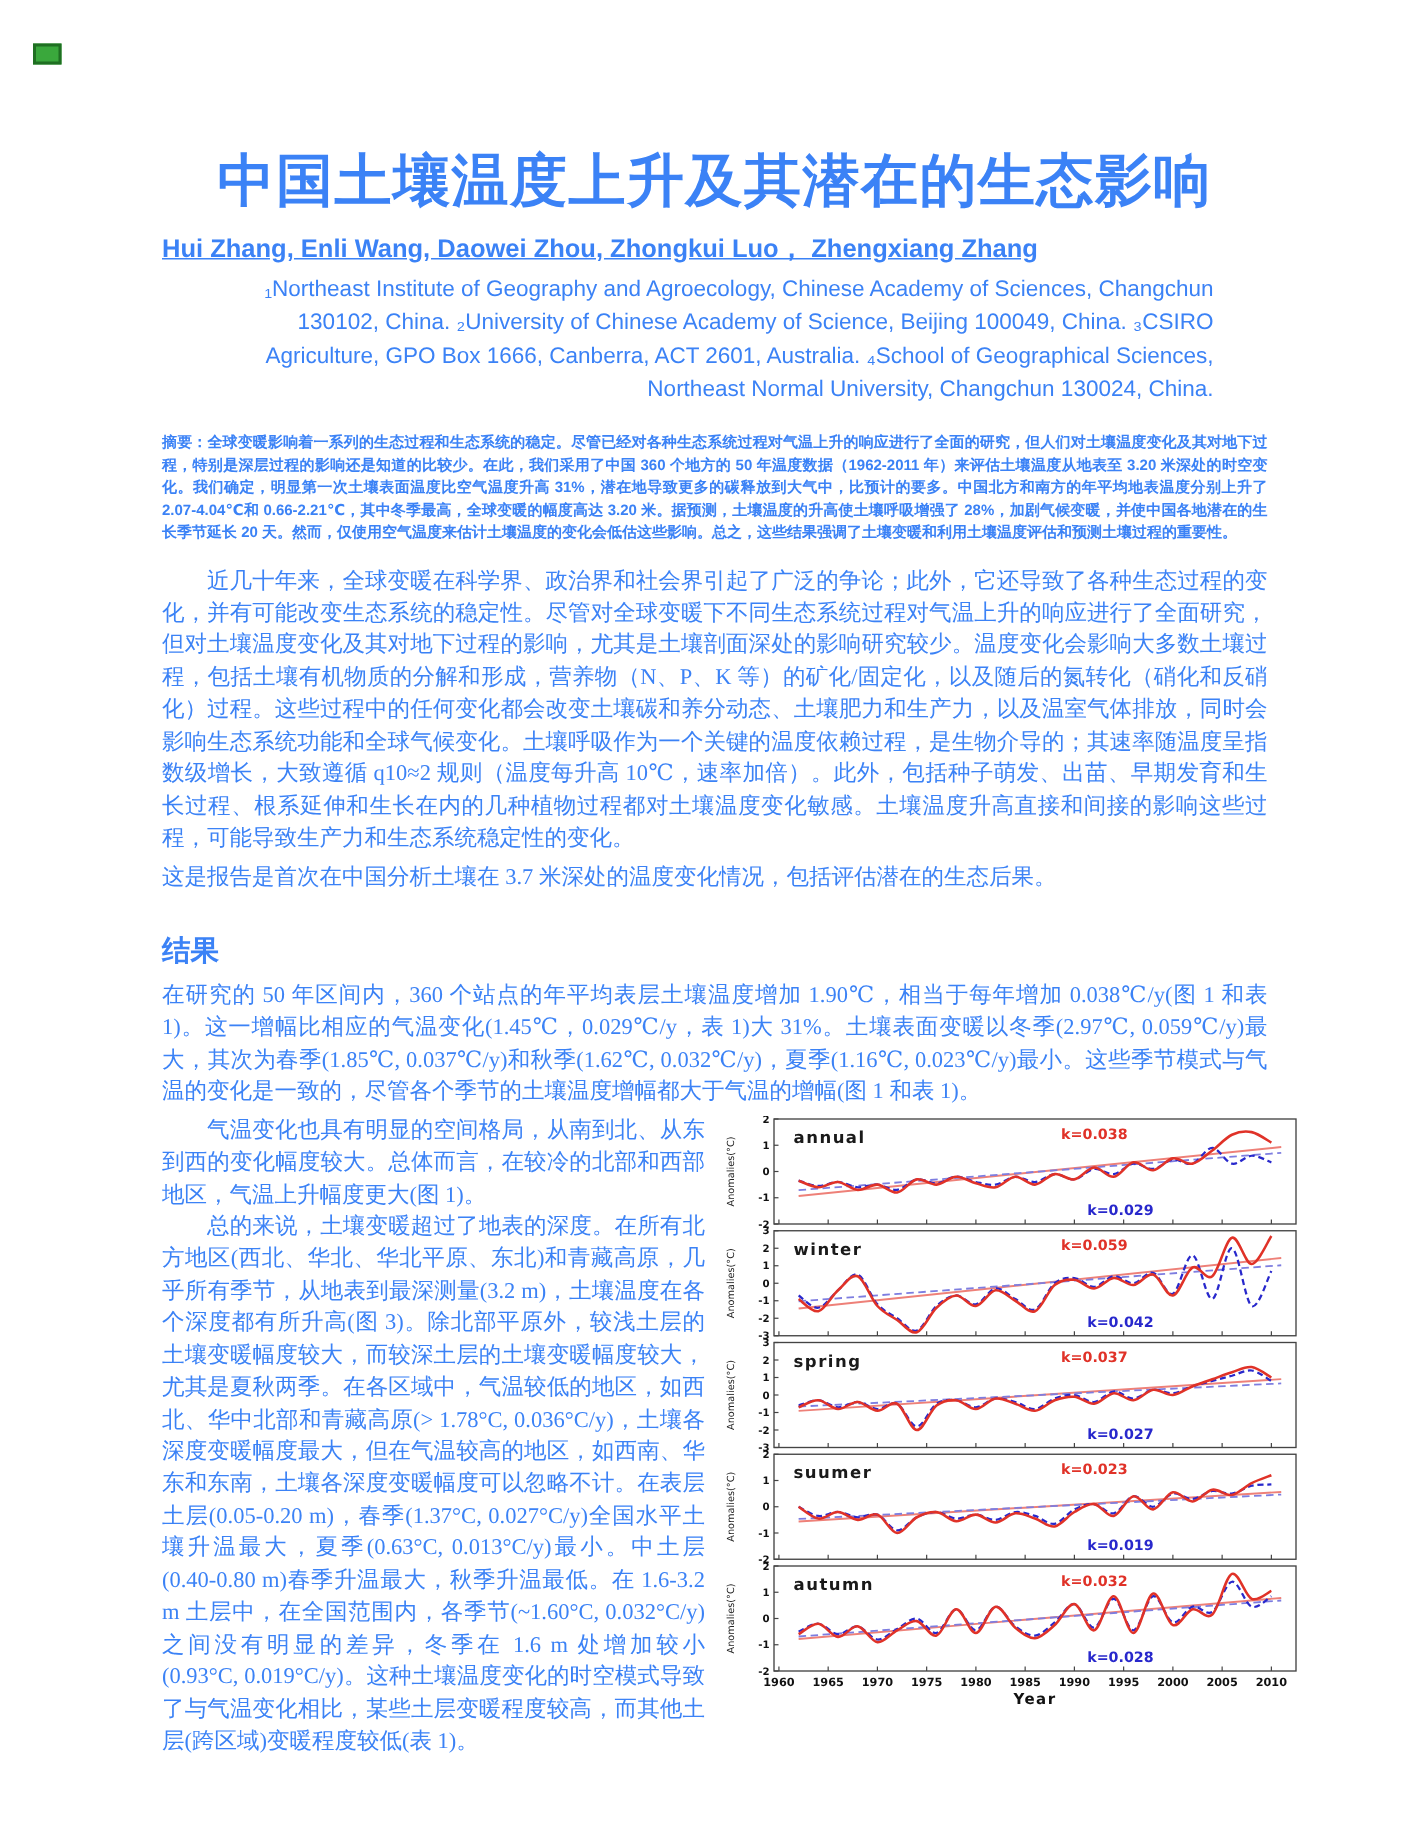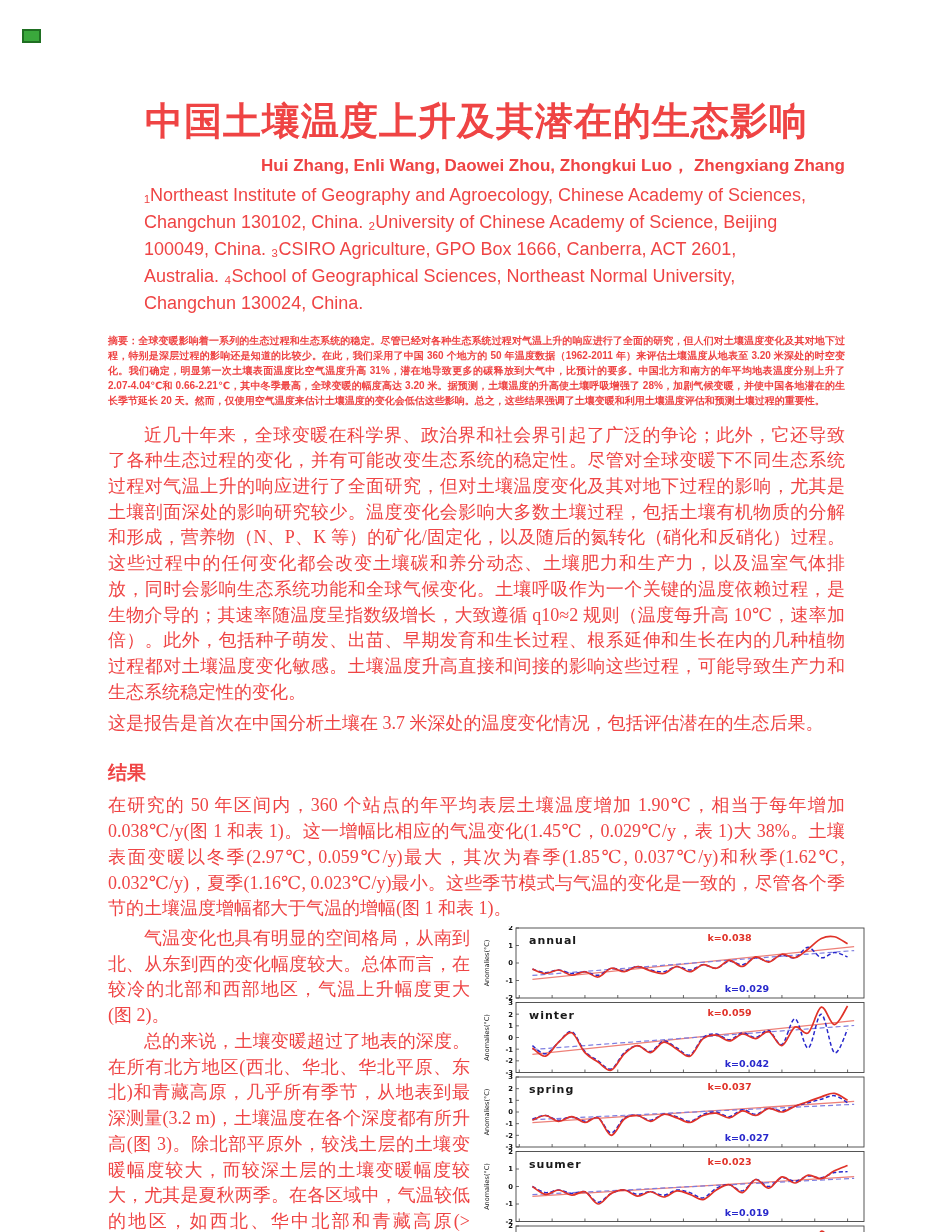--- a/index.html
+++ b/index.html
@@ -1,29 +1,29 @@
 <!DOCTYPE html>
 <html><head>
 <meta charset="utf-8">
 <style>
   html,body{margin:0;padding:0;background:#ffffff;}
   .page{position:relative;width:952px;height:1232px;background:#fff;overflow:hidden;
-        font-family:"Liberation Serif","DejaVu Serif",serif;color:#ef4444;}
+        font-family:"Liberation Serif","DejaVu Serif",serif;color:#3b82f6;}
   .green-marker{position:absolute;left:22px;top:29px;width:19px;height:14px;
         background:#3aa83c;border:2px solid #1f6f22;box-sizing:border-box;}
   .content{position:absolute;left:108px;top:0;width:737px;}
   .paper-title{font-family:"Liberation Sans","DejaVu Sans",sans-serif;font-weight:bold;
         font-size:38px;line-height:1.25;text-align:center;margin:98px 0 0;letter-spacing:1px;}
   .authors{font-family:"Liberation Sans","DejaVu Sans",sans-serif;font-weight:bold;
-        font-size:17px;text-align:right;margin-top:8px;}
+        font-size:17px;text-align:left;margin-top:8px;text-decoration:underline;}
   .affiliations{font-family:"Liberation Sans","DejaVu Sans",sans-serif;font-weight:500;
-        font-size:18px;line-height:1.5;text-align:left;width:665px;margin:5px auto 0;}
+        font-size:15px;line-height:1.5;text-align:right;width:665px;margin:5px auto 0;}
   .abstract{font-family:"Liberation Sans","DejaVu Sans",sans-serif;font-weight:bold;
         font-size:10px;line-height:1.5;text-align:justify;margin:16px 0 0;}
-  .body{font-size:18px;line-height:1.43;text-align:justify;margin:0;}
+  .body{font-size:15px;line-height:1.43;text-align:justify;margin:0;}
   .intro{margin-top:15px;text-indent:2em;}
   .note{margin-top:5px;}
   .results-heading{font-family:"Liberation Sans","DejaVu Sans",sans-serif;font-weight:bold;
         font-size:19px;margin:24px 0 7px;}
   .columns{display:flex;gap:12px;width:764px;margin-top:4px;align-items:flex-start;}
   .col-left{width:362px;flex:none;}
   .col-left .body{text-indent:2em;}
   .col-right{width:390px;flex:none;}
   .figure-box{width:390px;}
 </style>
@@ -33,25 +33,25 @@
 <div class="page">
   <div class="green-marker"></div>
   <div class="content">
     <h1 class="paper-title">中国土壤温度上升及其潜在的生态影响</h1>
     <div class="authors">Hui Zhang, Enli Wang, Daowei Zhou, Zhongkui Luo，  Zhengxiang Zhang</div>
     <div class="affiliations">₁Northeast Institute of Geography and Agroecology, Chinese Academy of Sciences, Changchun 130102, China. ₂University of Chinese Academy of Science, Beijing 100049, China. ₃CSIRO Agriculture, GPO Box 1666, Canberra, ACT 2601, Australia. ₄School of Geographical Sciences, Northeast Normal University, Changchun 130024, China.</div>
     <p class="abstract">摘要：全球变暖影响着一系列的生态过程和生态系统的稳定。尽管已经对各种生态系统过程对气温上升的响应进行了全面的研究，但人们对土壤温度变化及其对地下过程，特别是深层过程的影响还是知道的比较少。在此，我们采用了中国 360 个地方的 50 年温度数据（1962-2011 年）来评估土壤温度从地表至 3.20 米深处的时空变化。我们确定，明显第一次土壤表面温度比空气温度升高 31%，潜在地导致更多的碳释放到大气中，比预计的要多。中国北方和南方的年平均地表温度分别上升了 2.07-4.04℃和 0.66-2.21℃，其中冬季最高，全球变暖的幅度高达 3.20 米。据预测，土壤温度的升高使土壤呼吸增强了 28%，加剧气候变暖，并使中国各地潜在的生长季节延长 20 天。然而，仅使用空气温度来估计土壤温度的变化会低估这些影响。总之，这些结果强调了土壤变暖和利用土壤温度评估和预测土壤过程的重要性。</p>
     <p class="body intro">近几十年来，全球变暖在科学界、政治界和社会界引起了广泛的争论；此外，它还导致了各种生态过程的变化，并有可能改变生态系统的稳定性。尽管对全球变暖下不同生态系统过程对气温上升的响应进行了全面研究，但对土壤温度变化及其对地下过程的影响，尤其是土壤剖面深处的影响研究较少。温度变化会影响大多数土壤过程，包括土壤有机物质的分解和形成，营养物（N、P、K 等）的矿化/固定化，以及随后的氮转化（硝化和反硝化）过程。这些过程中的任何变化都会改变土壤碳和养分动态、土壤肥力和生产力，以及温室气体排放，同时会影响生态系统功能和全球气候变化。土壤呼吸作为一个关键的温度依赖过程，是生物介导的；其速率随温度呈指数级增长，大致遵循 q10≈2 规则（温度每升高 10℃，速率加倍）。此外，包括种子萌发、出苗、早期发育和生长过程、根系延伸和生长在内的几种植物过程都对土壤温度变化敏感。土壤温度升高直接和间接的影响这些过程，可能导致生产力和生态系统稳定性的变化。</p>
     <p class="body note">这是报告是首次在中国分析土壤在 3.7 米深处的温度变化情况，包括评估潜在的生态后果。</p>
     <h2 class="results-heading">结果</h2>
-    <p class="body">在研究的 50 年区间内，360 个站点的年平均表层土壤温度增加 1.90℃，相当于每年增加 0.038℃/y(图 1 和表 1)。这一增幅比相应的气温变化(1.45℃，0.029℃/y，表 1)大 38%。土壤表面变暖以冬季(2.97℃, 0.059℃/y)最大，其次为春季(1.85℃, 0.037℃/y)和秋季(1.62℃, 0.032℃/y)，夏季(1.16℃, 0.023℃/y)最小。这些季节模式与气温的变化是一致的，尽管各个季节的土壤温度增幅都大于气温的增幅(图 1 和表 1)。</p>
+    <p class="body">在研究的 50 年区间内，360 个站点的年平均表层土壤温度增加 1.90℃，相当于每年增加 0.038℃/y(图 1 和表 1)。这一增幅比相应的气温变化(1.45℃，0.029℃/y，表 1)大 31%。土壤表面变暖以冬季(2.97℃, 0.059℃/y)最大，其次为春季(1.85℃, 0.037℃/y)和秋季(1.62℃, 0.032℃/y)，夏季(1.16℃, 0.023℃/y)最小。这些季节模式与气温的变化是一致的，尽管各个季节的土壤温度增幅都大于气温的增幅(图 1 和表 1)。</p>
 
     <div class="columns">
       <div class="col-left">
-        <p class="body">气温变化也具有明显的空间格局，从南到北、从东到西的变化幅度较大。总体而言，在较冷的北部和西部地区，气温上升幅度更大(图 2)。</p>
+        <p class="body">气温变化也具有明显的空间格局，从南到北、从东到西的变化幅度较大。总体而言，在较冷的北部和西部地区，气温上升幅度更大(图 1)。</p>
         <p class="body">总的来说，土壤变暖超过了地表的深度。在所有北方地区(西北、华北、华北平原、东北)和青藏高原，几乎所有季节，从地表到最深测量(3.2 m)，土壤温度在各个深度都有所升高(图 3)。除北部平原外，较浅土层的土壤变暖幅度较大，而较深土层的土壤变暖幅度较大，尤其是夏秋两季。在各区域中，气温较低的地区，如西北、华中北部和青藏高原(&gt; 1.78°C, 0.036°C/y)，土壤各深度变暖幅度最大，但在气温较高的地区，如西南、华东和东南，土壤各深度变暖幅度可以忽略不计。在表层土层(0.05-0.20 m)，春季(1.37°C, 0.027°C/y)全国水平土壤升温最大，夏季(0.63°C, 0.013°C/y)最小。中土层(0.40-0.80 m)春季升温最大，秋季升温最低。在 1.6-3.2 m 土层中，在全国范围内，各季节(~1.60°C, 0.032°C/y)之间没有明显的差异，冬季在 1.6 m 处增加较小(0.93°C, 0.019°C/y)。这种土壤温度变化的时空模式导致了与气温变化相比，某些土层变暖程度较高，而其他土层(跨区域)变暖程度较低(表 1)。</p>
 
       </div>
       <div class="col-right">
         <div class="figure-box" id="figure1"><svg viewBox="0 0 390 398" width="390" height="398" font-family="&quot;DejaVu Sans&quot;,&quot;Liberation Sans&quot;,sans-serif">
               <clipPath id="clip0">
                 <rect x="34" y="2" width="348" height="70"></rect>
               </clipPath>
               <g clip-path="url(#clip0)">
                 <line x1="50.41509433962264" y1="53.292500000000004" x2="372.1509433962264" y2="20.707499999999996" stroke="#ee8078" stroke-width="1.3"></line>

